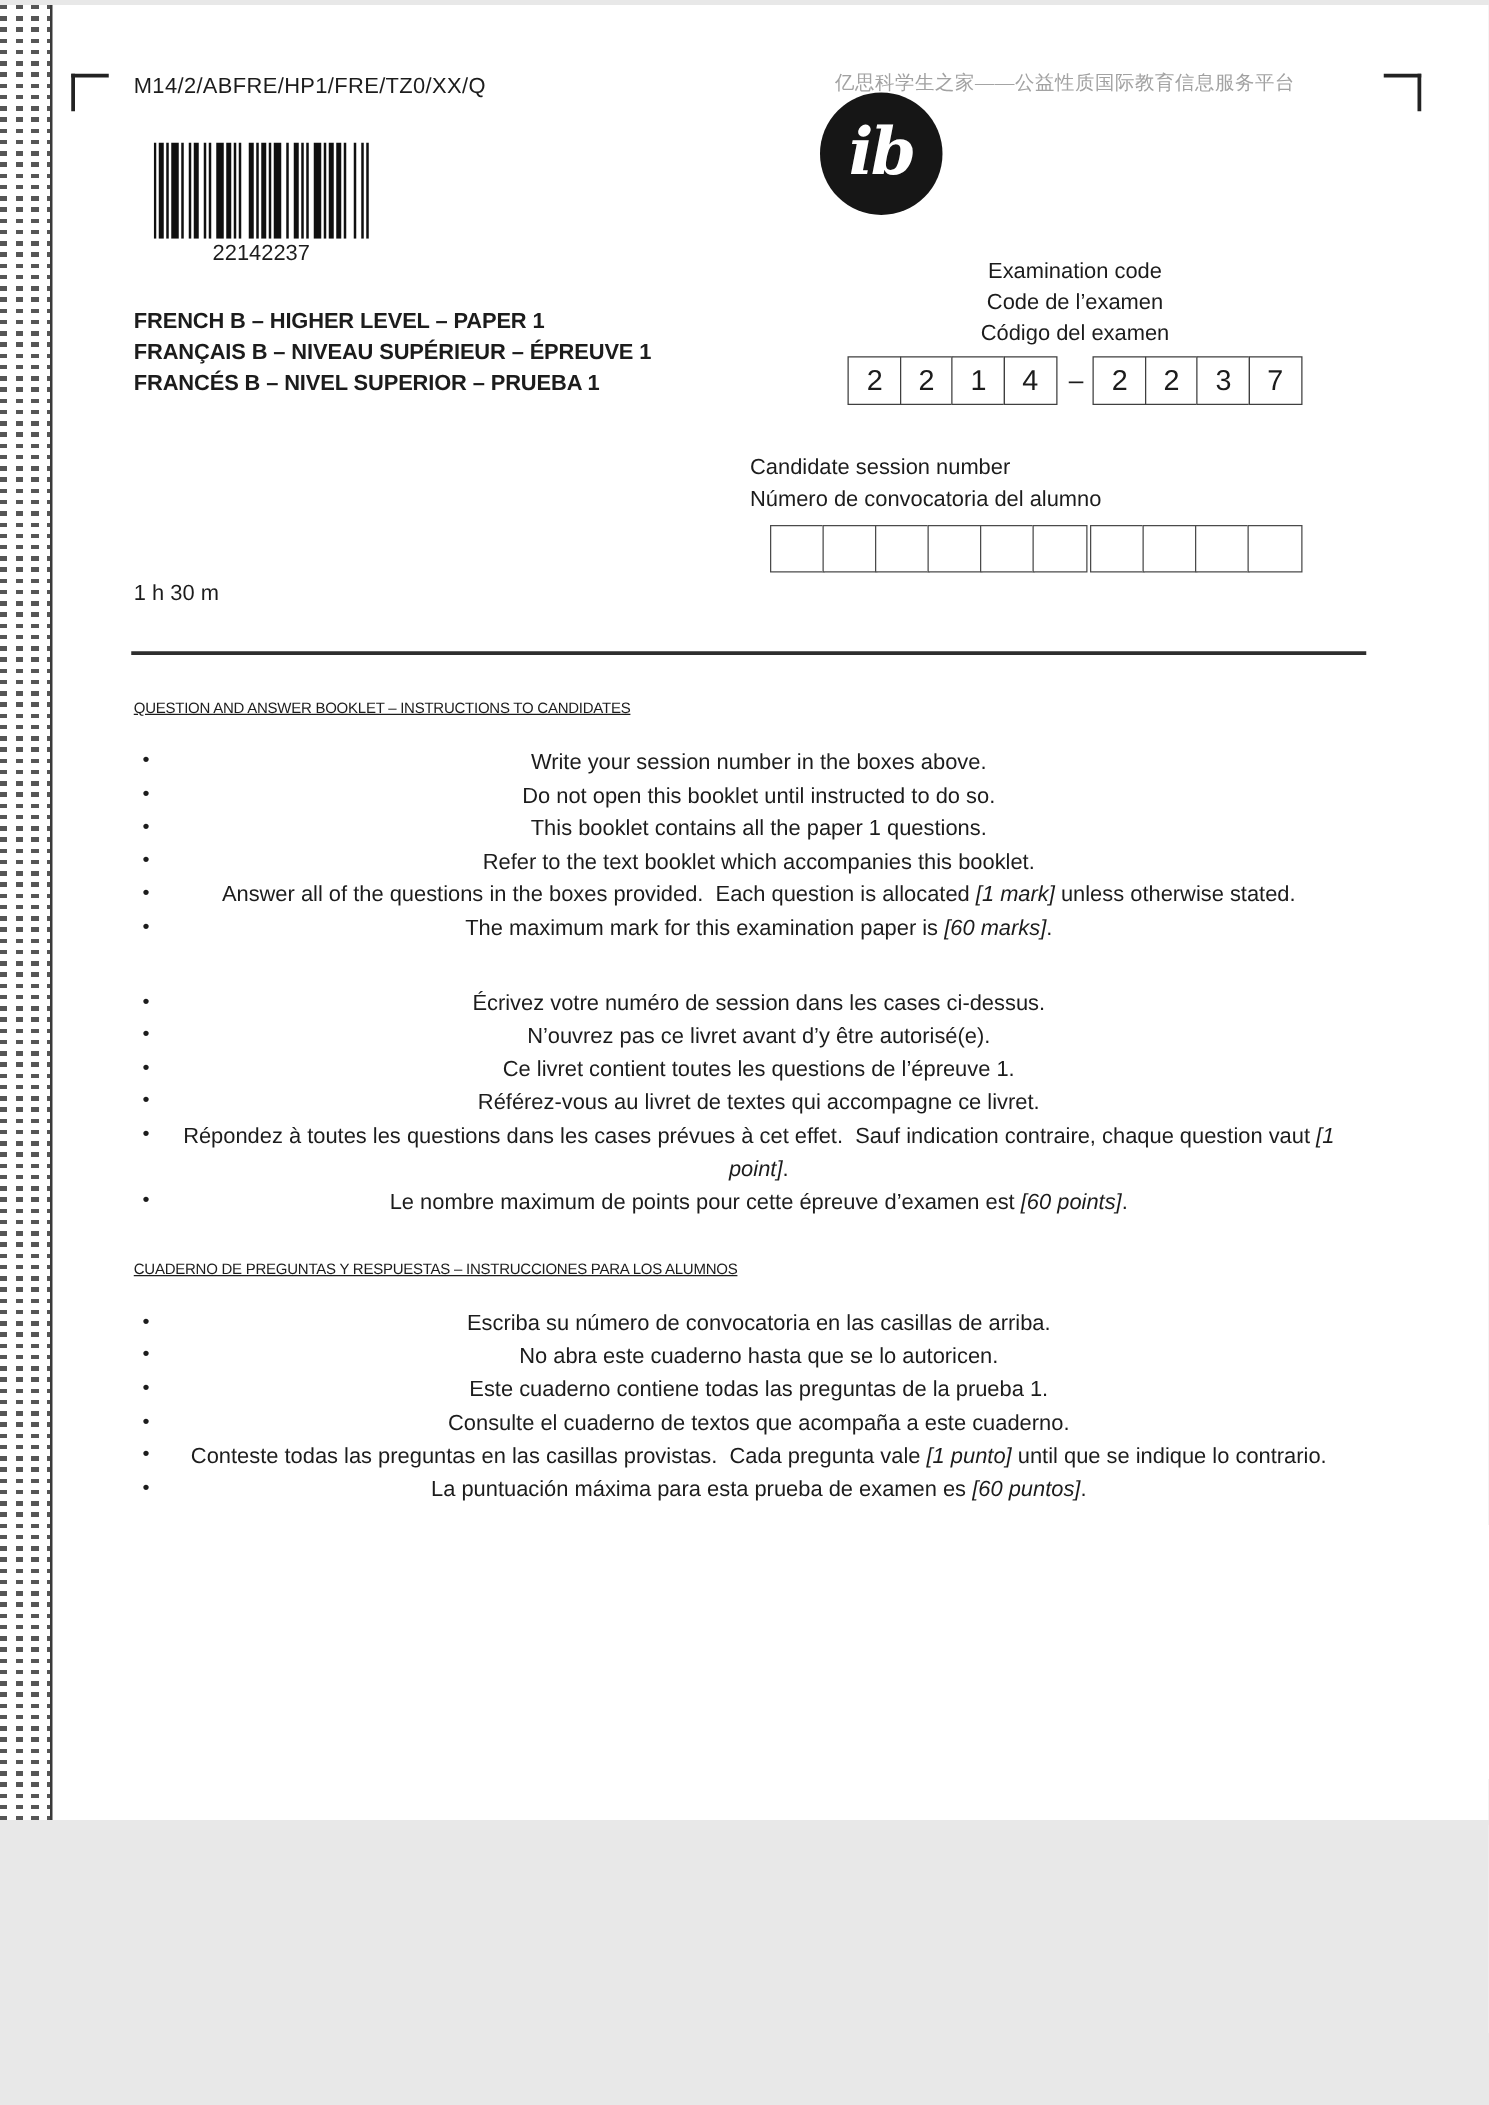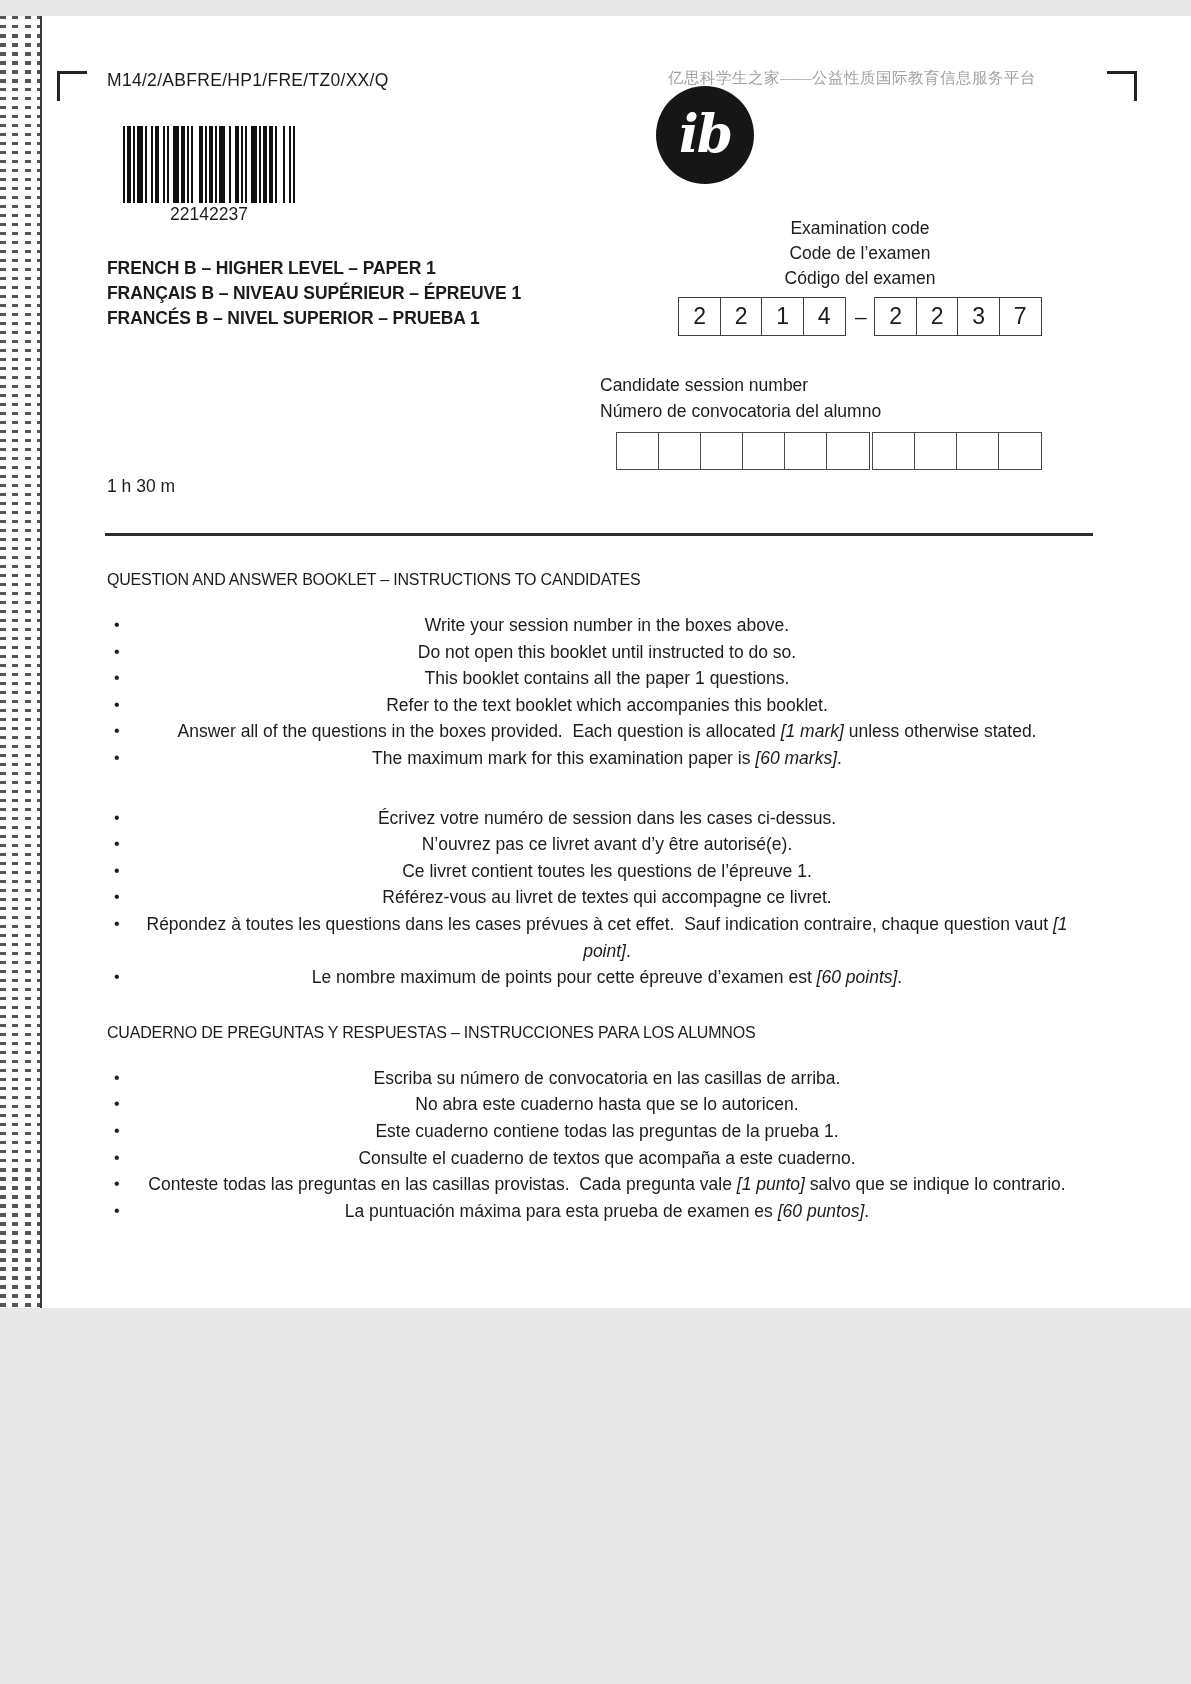--- a/index.html
+++ b/index.html
@@ -1,17 +1,17 @@
 <!DOCTYPE html>
 <html><head>
 <meta charset="utf-8">
 <style>
   html,body { margin:0; padding:0; background:#e8e8e8; }
   .page {
-    position:relative; width:1191px; height:1292px; margin:16px auto;
+    position:relative; width:1191px; height:1452px; margin:4px auto;
     background:#ffffff; overflow:hidden;
     font-family:"Liberation Sans", sans-serif; color:#1c1c1c;
   }
   
   .left-strip {
     position:absolute; left:0; top:0; bottom:0; width:40px;
     border-right:2px solid #3a3a3a;
     background-color:#fff;
     background-image:
       repeating-linear-gradient(180deg, rgba(255,255,255,0) 0 3.5px, #ffffff 3.5px 9px),
@@ -69,21 +69,21 @@
   .session-grp.right { margin-left:2.5px; }
   .session-cell { width:41.5px; height:36px; border:1.5px solid #4a4a4a; margin-left:-1.5px; background:#fff; }
   .session-cell:first-child { margin-left:0; }
 
   .rule { position:absolute; left:105px; top:517px; width:988px; height:3px; background:#2e2e2e; }
 
   
   .sections { position:absolute; left:107px; top:545px; width:973px; }
   .section { margin-top:33px; }
   .section:first-child { margin-top:10px; }
-  .section-heading { font-size:16px; letter-spacing:-0.2px; }
+  .section-heading { font-size:12px; letter-spacing:-0.2px;text-decoration:underline; }
   .bullets { margin-top:23px; }
   .bullet { position:relative; padding-left:27px; line-height:26.6px; font-size:17.5px;text-align:center; }
   .bullet::before { content:"\2022"; position:absolute; left:7px; top:0; font-size:16px; }
   .bullet i { font-style:italic; }
 
   
   .footer { position:absolute; right:113px; top:1550px; text-align:right; font-size:17px; line-height:27px; }
   .footer-watermark { position:absolute; left:903px; top:1565px; color:#7f1d1d; font-size:16px; letter-spacing:.3px; }
 </style>
 </head>
@@ -246,21 +246,21 @@
           <div class="bullet"><span>Le nombre maximum de points pour cette épreuve d’examen est </span><i>[60 points]</i><span>.</span></div>
         </div>
       </div>
       <div class="section">
         <div class="section-heading">CUADERNO DE PREGUNTAS Y RESPUESTAS – INSTRUCCIONES PARA LOS ALUMNOS</div>
         <div class="bullets">
           <div class="bullet"><span>Escriba su número de convocatoria en las casillas de arriba.</span></div>
           <div class="bullet"><span>No abra este cuaderno hasta que se lo autoricen.</span></div>
           <div class="bullet"><span>Este cuaderno contiene todas las preguntas de la prueba 1.</span></div>
           <div class="bullet"><span>Consulte el cuaderno de textos que acompaña a este cuaderno.</span></div>
-          <div class="bullet"><span>Conteste todas las preguntas en las casillas provistas.&nbsp; Cada pregunta vale </span><i>[1 punto]</i><span> salvo que se indique lo contrario.</span></div>
+          <div class="bullet"><span>Conteste todas las preguntas en las casillas provistas.&nbsp; Cada pregunta vale </span><i>[1 punto]</i><span> until que se indique lo contrario.</span></div>
           <div class="bullet"><span>La puntuación máxima para esta prueba de examen es </span><i>[60 puntos]</i><span>.</span></div>
         </div>
       </div>
     </div>
 
   <div class="barcode-block bottom">
     <div class="bars">
         <span class="b" style="width: 2px;"></span>
         <span style="width: 2px;"></span>
         <span class="b" style="width: 2px;"></span>

